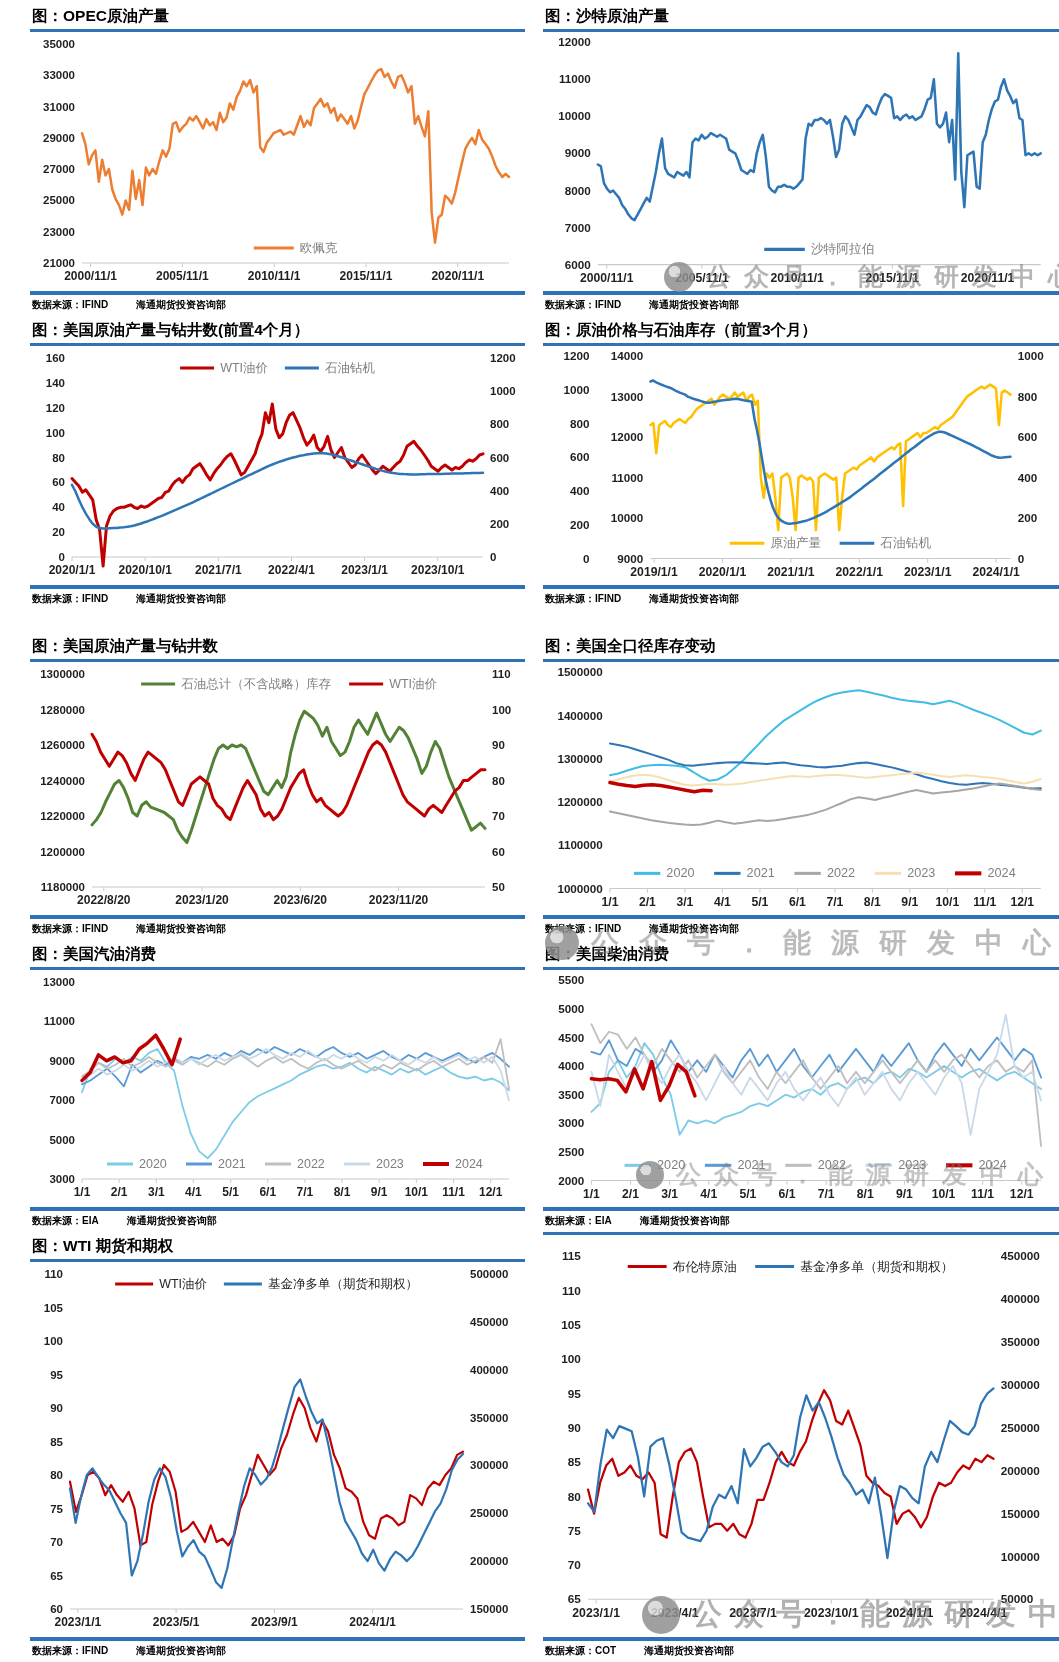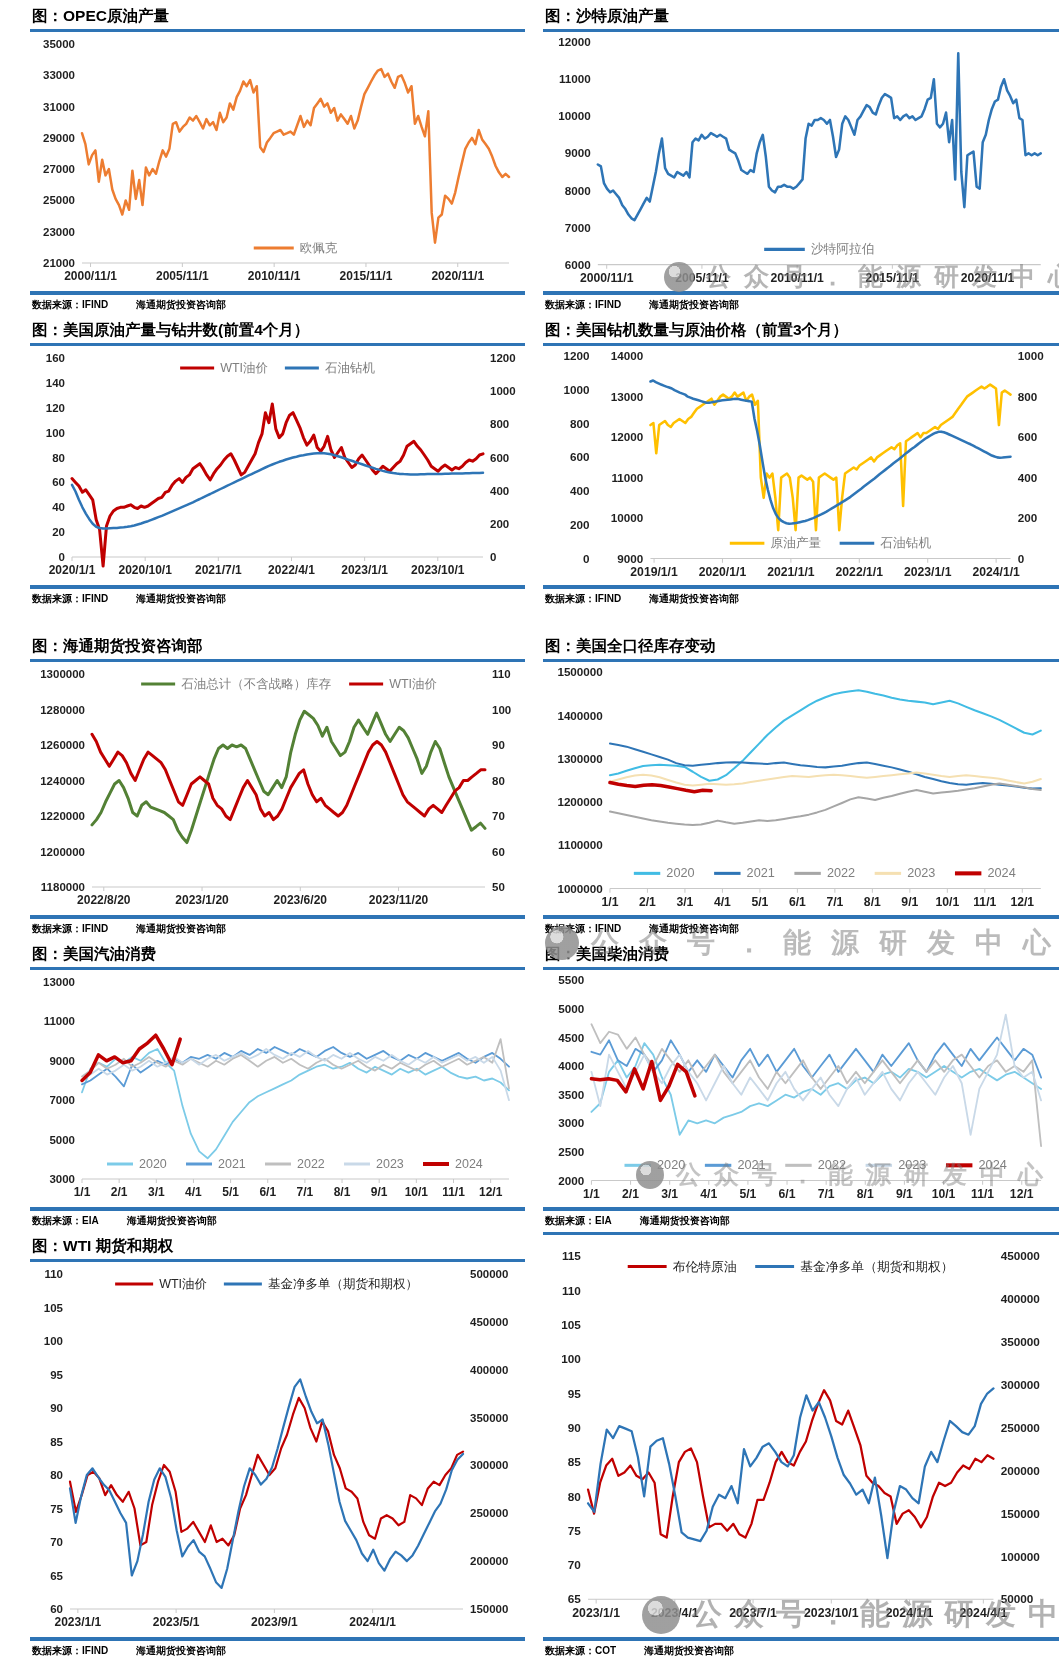--- a/index.html
+++ b/index.html
@@ -144,21 +144,21 @@
           <text x="190.125" y="24" class="leglab" fill="#7f7f7f">WTI油价</text>
           <line x1="254.875" y1="20" x2="288.875" y2="20" stroke="#2E75B6" stroke-width="3"></line>
           <text x="294.875" y="24" class="leglab" fill="#7f7f7f">石油钻机</text>
         </svg>
       </div>
     <div class="srule"></div>
     <p class="cfoot"><span>数据来源：</span><span>IFIND</span><span class="dept">海通期货投资咨询部</span></p>
   </section>
 
   <section class="cell right r2">
-    <h3 class="ctitle">图：美国钻机数量与原油价格（前置3个月）</h3>
+    <h3 class="ctitle">图：原油价格与石油库存（前置3个月）</h3>
     <div class="trule"></div>
     <div class="plot">
         <svg class="csvg" viewBox="0 0 504 233">
           <text x="97" y="14" text-anchor="end" class="axlab">14000</text>
           <text x="97" y="53.8" text-anchor="end" class="axlab">13000</text>
           <text x="97" y="93.6" text-anchor="end" class="axlab">12000</text>
           <text x="97" y="133.4" text-anchor="end" class="axlab">11000</text>
           <text x="97" y="173.2" text-anchor="end" class="axlab">10000</text>
           <text x="97" y="213" text-anchor="end" class="axlab">9000</text>
           <text x="44" y="14" text-anchor="end" class="axlab">1200</text>
@@ -193,21 +193,21 @@
           <text x="222" y="198" class="leglab" fill="#7f7f7f">原油产量</text>
           <line x1="290" y1="194" x2="324" y2="194" stroke="#2E75B6" stroke-width="3"></line>
           <text x="330" y="198" class="leglab" fill="#7f7f7f">石油钻机</text>
         </svg>
       </div>
     <div class="srule"></div>
     <p class="cfoot"><span>数据来源：</span><span>IFIND</span><span class="dept">海通期货投资咨询部</span></p>
   </section>
 
   <section class="cell left r3">
-    <h3 class="ctitle">图：海通期货投资咨询部</h3>
+    <h3 class="ctitle">图：美国原油产量与钻井数</h3>
     <div class="trule"></div>
     <div class="plot">
         <svg class="csvg" viewBox="0 0 495 247">
           <text x="55" y="14" text-anchor="end" class="axlab">1300000</text>
           <text x="55" y="49.5" text-anchor="end" class="axlab">1280000</text>
           <text x="55" y="85" text-anchor="end" class="axlab">1260000</text>
           <text x="55" y="120.5" text-anchor="end" class="axlab">1240000</text>
           <text x="55" y="156" text-anchor="end" class="axlab">1220000</text>
           <text x="55" y="191.5" text-anchor="end" class="axlab">1200000</text>
           <text x="55" y="227" text-anchor="end" class="axlab">1180000</text>

